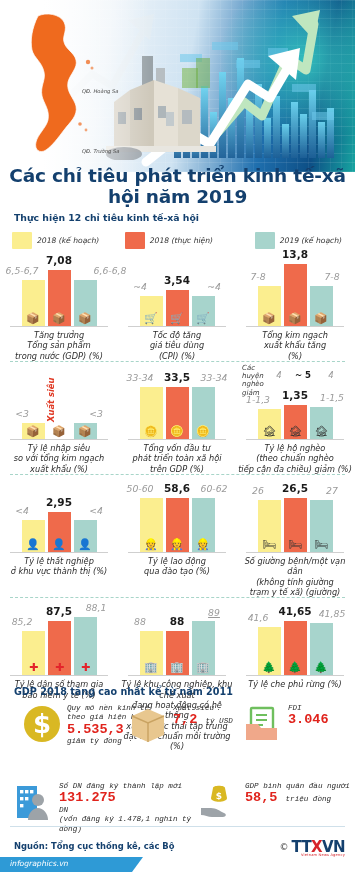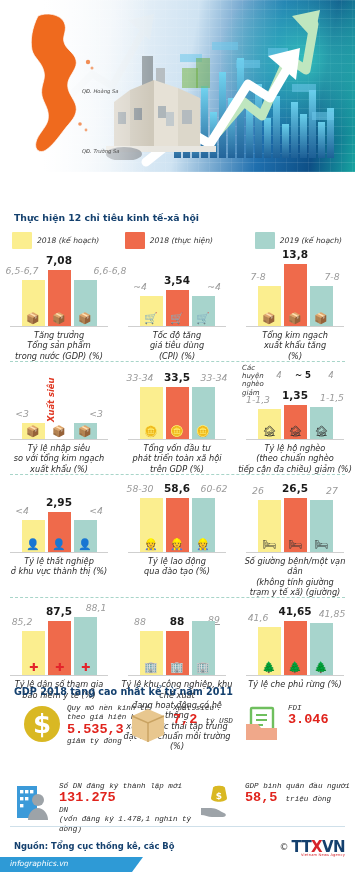--- a/index.html
+++ b/index.html
@@ -177,20 +177,23 @@
                C14 30 16 18 22 6 Z" fill="#ef6a1e" stroke="#ffffff" stroke-width="0.7"></path>
       <circle cx="72" cy="52" r="2.2" fill="#ef6a1e" opacity=".75"></circle>
       <circle cx="76" cy="58" r="1.5" fill="#ef6a1e" opacity=".6"></circle>
       <circle cx="64" cy="114" r="1.8" fill="#ef6a1e" opacity=".7"></circle>
       <circle cx="70" cy="120" r="1.4" fill="#ef6a1e" opacity=".6"></circle>
     </svg>
     <div class="vn-label" style="left:82px; top:88px;">QĐ. Hoàng Sa</div>
     <div class="vn-label" style="left:82px; top:148px;">QĐ. Trường Sa</div>
   </div>
 
+  <div class="title-wrap">
+    <div class="title">Các chỉ tiêu phát triển kinh tế-xã hội năm 2019</div>
+  </div>
   <div class="subtitle">Thực hiện 12 chỉ tiêu kinh tế-xã hội</div>
 
   <div class="legend">
     <div class="lg-item" style="width:118px">
       <span class="lg-sw" style="background:#fbee8f"></span>
       <span class="lg-tx">2018 (kế hoạch)</span>
     </div>
     <div class="lg-item" style="width:136px">
       <span class="lg-sw" style="background:#ef6a4b"></span>
       <span class="lg-tx">2018 (thực hiện)</span>
@@ -322,21 +325,21 @@
           <div class="bar k3" style="left:70px; height:32px;"></div>
           <div class="ico" style="left:18px;">👤</div>
           <div class="ico" style="left:44px;">👤</div>
           <div class="ico" style="left:70px;">👤</div>
         </div>
         <div class="caption">Tỷ lệ thất nghiệp<br>ở khu vực thành thị (%)</div>
       </div>
       <div class="cell">
         <div class="chartbox">
           <div class="baseline"></div>
-          <div class="bval" style="left:-5px;  bottom:59px;">58-30</div>
+          <div class="bval" style="left:-5px;  bottom:59px;">50-60</div>
           <div class="bval actual" style="left:32px; bottom:59px;">58,6</div>
           <div class="bval" style="left:69px; bottom:59px;">60-62</div>
           <div class="bar k1" style="left:18px; height:54px;"></div>
           <div class="bar k2" style="left:44px; height:54px;"></div>
           <div class="bar k3" style="left:70px; height:54px;"></div>
           <div class="ico" style="left:18px;">👷</div>
           <div class="ico" style="left:44px;">👷</div>
           <div class="ico" style="left:70px;">👷</div>
         </div>
         <div class="caption">Tỷ lệ lao động<br>qua đào tạo (%)</div>
@@ -373,21 +376,21 @@
           <div class="ico" style="left:44px; color:#e3242b;">✚</div>
           <div class="ico" style="left:70px; color:#e3242b;">✚</div>
         </div>
         <div class="caption">Tỷ lệ dân số tham gia<br>bảo hiểm y tế (%)</div>
       </div>
       <div class="cell">
         <div class="chartbox">
           <div class="baseline"></div>
           <div class="bval" style="left:-5px;  bottom:49px;">88</div>
           <div class="bval actual" style="left:32px; bottom:49px;">88</div>
-          <div class="bval" style="left:69px; bottom:51px;text-decoration:underline;">89</div>
+          <div class="bval" style="left:69px; bottom:58px;text-decoration:underline;">89</div>
           <div class="bar k1" style="left:18px; height:44px;"></div>
           <div class="bar k2" style="left:44px; height:44px;"></div>
           <div class="bar k3" style="left:70px; height:54px;"></div>
           <div class="ico" style="left:18px;">🏢</div>
           <div class="ico" style="left:44px;">🏢</div>
           <div class="ico" style="left:70px;">🏢</div>
         </div>
         <div class="caption">Tỷ lệ khu công nghiệp, khu chế xuất<br>đang hoạt động có hệ thống<br>xử lý nước thải tập trung<br>đạt tiêu chuẩn môi trường (%)</div>
       </div>
       <div class="cell">

